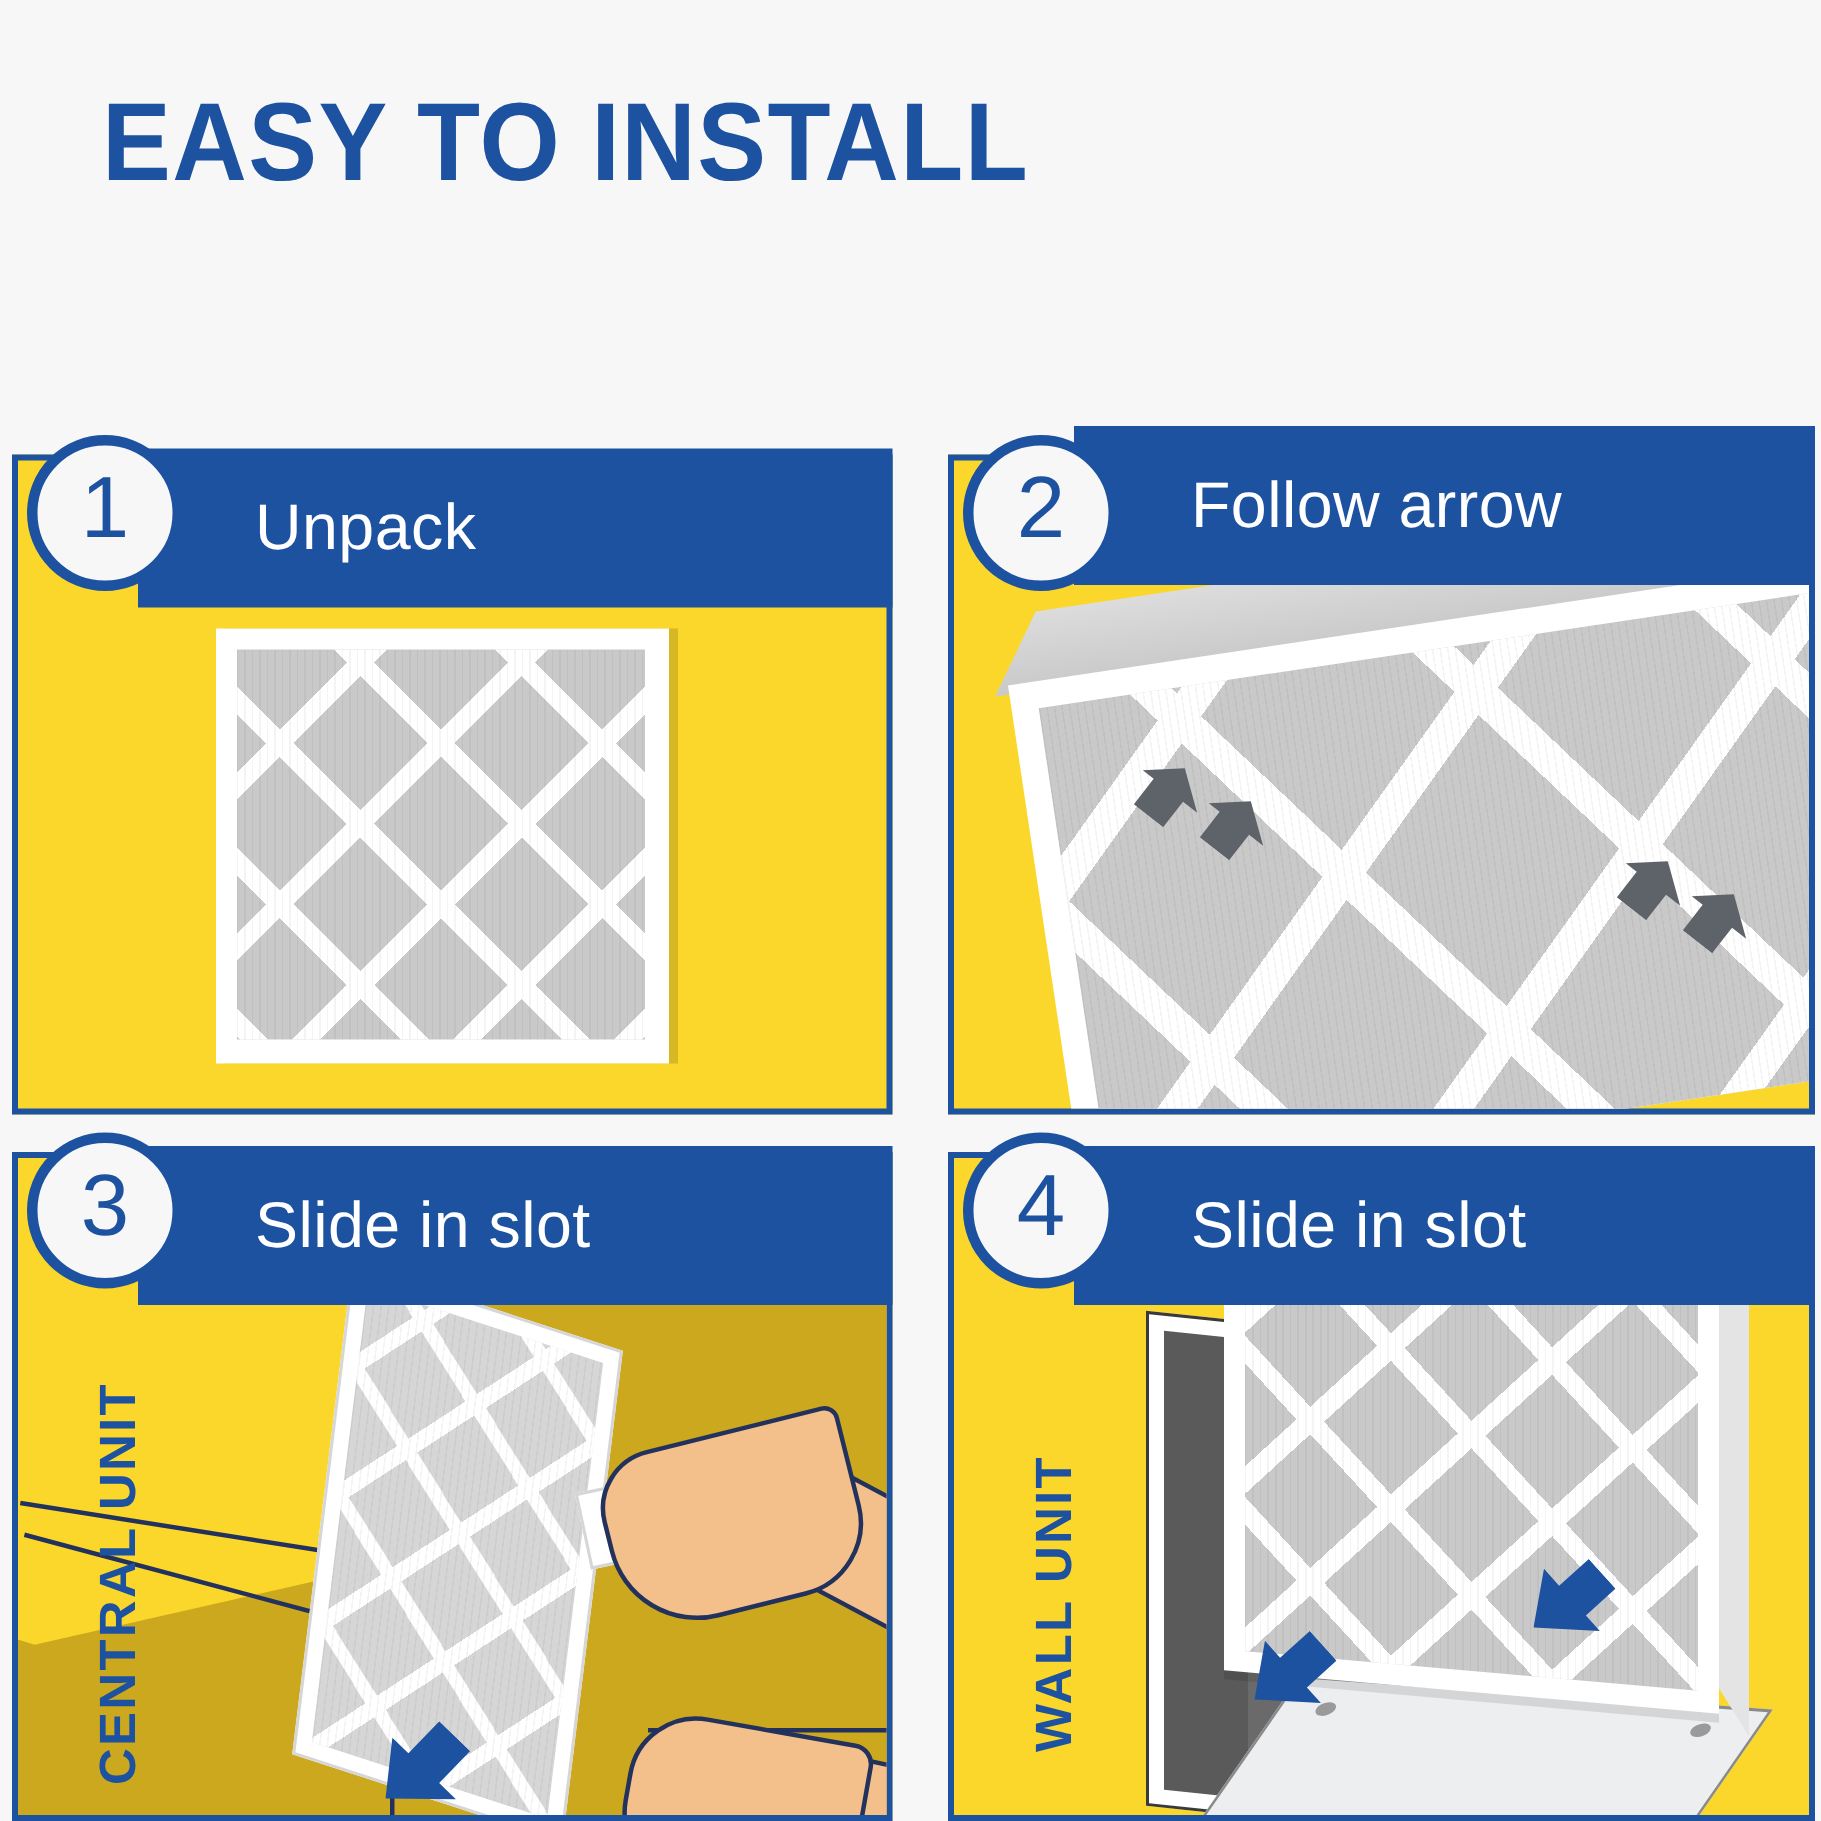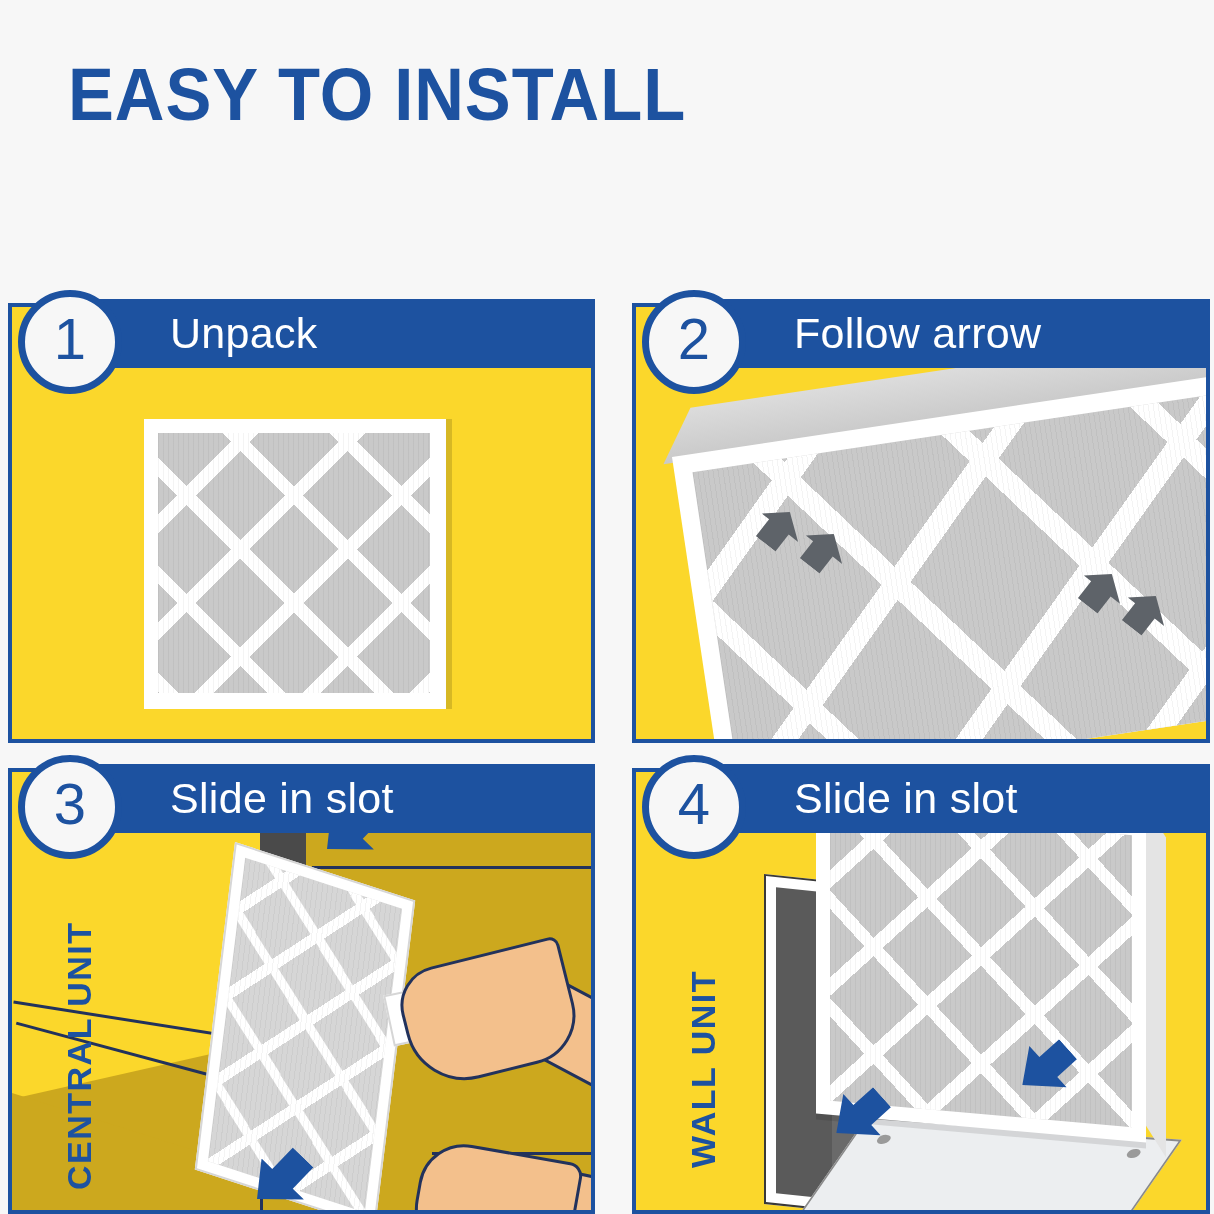--- a/index.html
+++ b/index.html
@@ -31,26 +31,26 @@
     border:4px solid #1d52a0;
     overflow:hidden;
   }
   #panel-1{ left:8px;  top:303px;  width:587px; height:440px; }
   #panel-2{ left:632px;top:303px;  width:578px; height:440px; }
   #panel-3{ left:8px;  top:768px;  width:587px; height:446px; }
   #panel-4{ left:632px;top:768px;  width:578px; height:446px; }
 
   
   .step-header{
-    position:absolute; height:69px;
+    position:absolute; height:106px;
     background:#1d52a0; z-index:6;
     display:flex; align-items:center;
   }
   #hdr-1{ left:92px;  top:299px; width:503px; }
-  #hdr-2{ left:716px; top:299px; width:494px; }
+  #hdr-2{ left:716px; top:284px; width:494px; }
   #hdr-3{ left:92px;  top:764px; width:503px; }
   #hdr-4{ left:716px; top:764px; width:494px; }
 
   .step-label{
     color:#ffffff; font-size:43px; font-weight:400;
     margin-left:78px; white-space:nowrap; letter-spacing:0.3px;
   }
 
   .step-circle{
     position:absolute; width:104px; height:104px; border-radius:50%;

